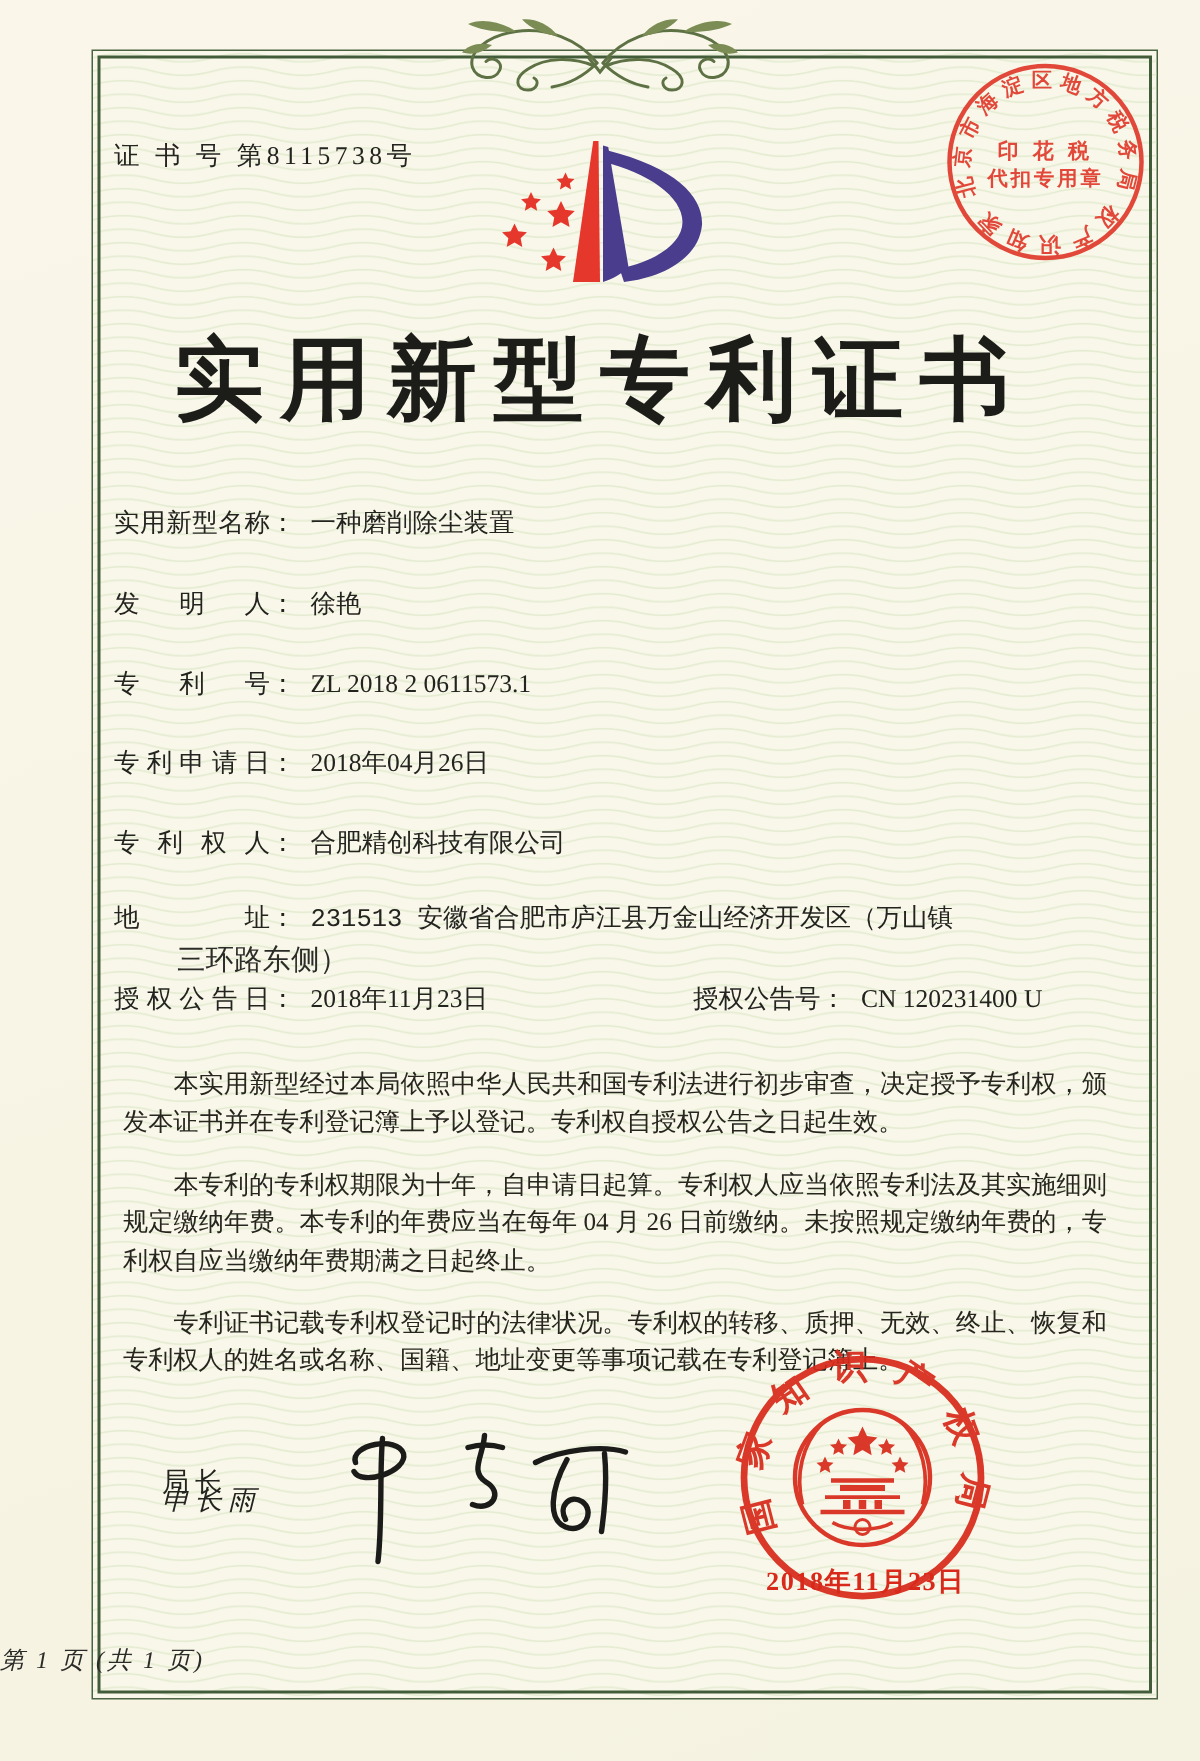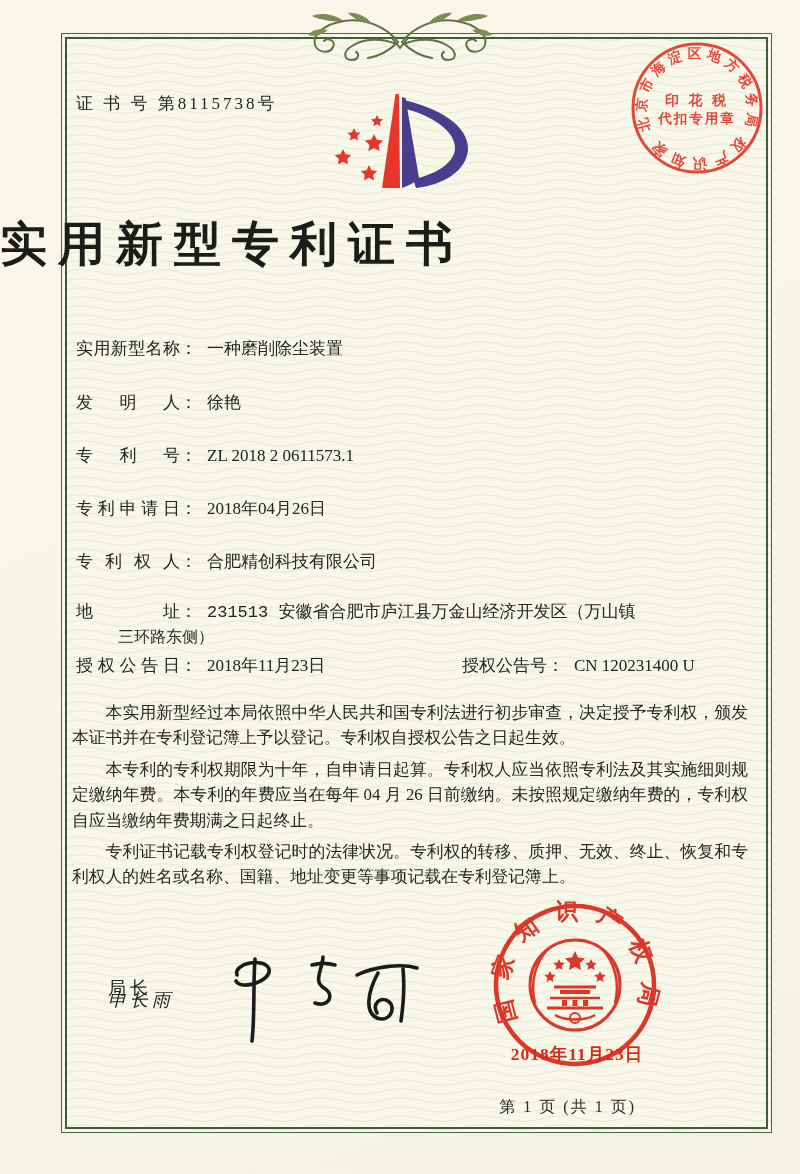--- a/index.html
+++ b/index.html
@@ -25,55 +25,55 @@
   .waves{position:absolute;inset:0;width:100%;height:100%;opacity:.85;}
   
   .cert-no{
     position:absolute;left:76px;top:92px;
     font-size:17px;letter-spacing:3px;color:#23231f;
   }
   .logo{position:absolute;left:282px;top:70px;}
   .tax-stamp{position:absolute;left:625px;top:36px;opacity:.92;}
   .title{
     position:absolute;left:0;top:213px;width:800px;
-    font-size:47px;font-weight:bold;
+    text-align:center;font-size:60px;font-weight:bold;
     letter-spacing:11px;color:#1c1c19;
   }
   
   .fields{position:absolute;left:76px;top:0;width:660px;font-size:17px;color:#23231f;}
   .frow{position:absolute;left:0;white-space:nowrap;}
   .r0{top:337px;} .r1{top:391px;} .r2{top:444px;} .r3{top:497px;}
   .r4{top:550px;} .r5{top:600px;font-family:Liberation Mono, monospace;} .r6{top:654px;}
   .flabel{
     display:inline-block;width:104px;
     text-align:justify;text-align-last:justify;
     vertical-align:top;
   }
   .fvalue{margin-left:10px;}
-  .addr2{position:absolute;left:118px;top:627px;font-size:16px;}
+  .addr2{position:absolute;left:118px;top:627px;font-size:19px;}
   .extra{position:absolute;left:386px;top:0;white-space:nowrap;}
   
   .bodytext{
     position:absolute;left:66px;top:694px;width:688px;
     font-size:16.8px;line-height:25.4px;text-align:justify;color:#26261f;
   }
-  .bodytext p{margin:6px;text-indent:2em;font-family:Liberation Serif, serif;}
+  .bodytext p{margin:16px;text-indent:2em;font-family:Liberation Serif, serif;}
   
   .official-title{position:absolute;left:108px;top:976px;font-size:18px;letter-spacing:4px;color:#23231f;}
   .official-name{position:absolute;left:108px;top:988px;font-size:18px;letter-spacing:4px;color:#23231f;font-style:italic;}
   .signature{position:absolute;left:215px;top:945px;}
   .seal{position:absolute;left:488px;top:898px;}
   .seal-date{
     position:absolute;left:492px;top:1042px;width:170px;text-align:center;
     font-size:17.5px;font-weight:bold;color:#d8291a;letter-spacing:1px;
   }
   
   .footer{
-    position:absolute;left:0;top:1097px;width:636px;text-align:right;
-    font-size:16px;color:#2b2b28;letter-spacing:2px;
+    position:absolute;left:0;top:1097px;width:636px;text-align:left;
+    font-size:16px;color:#2b2b28;letter-spacing:2px;font-style:italic;
   }
   .ornament{position:absolute;left:268px;top:8px;}
 </style>
 </head>
 <body>
 
 <div class="page">
 
   <div class="frame">
     <svg class="waves" xmlns="http://www.w3.org/2000/svg">

